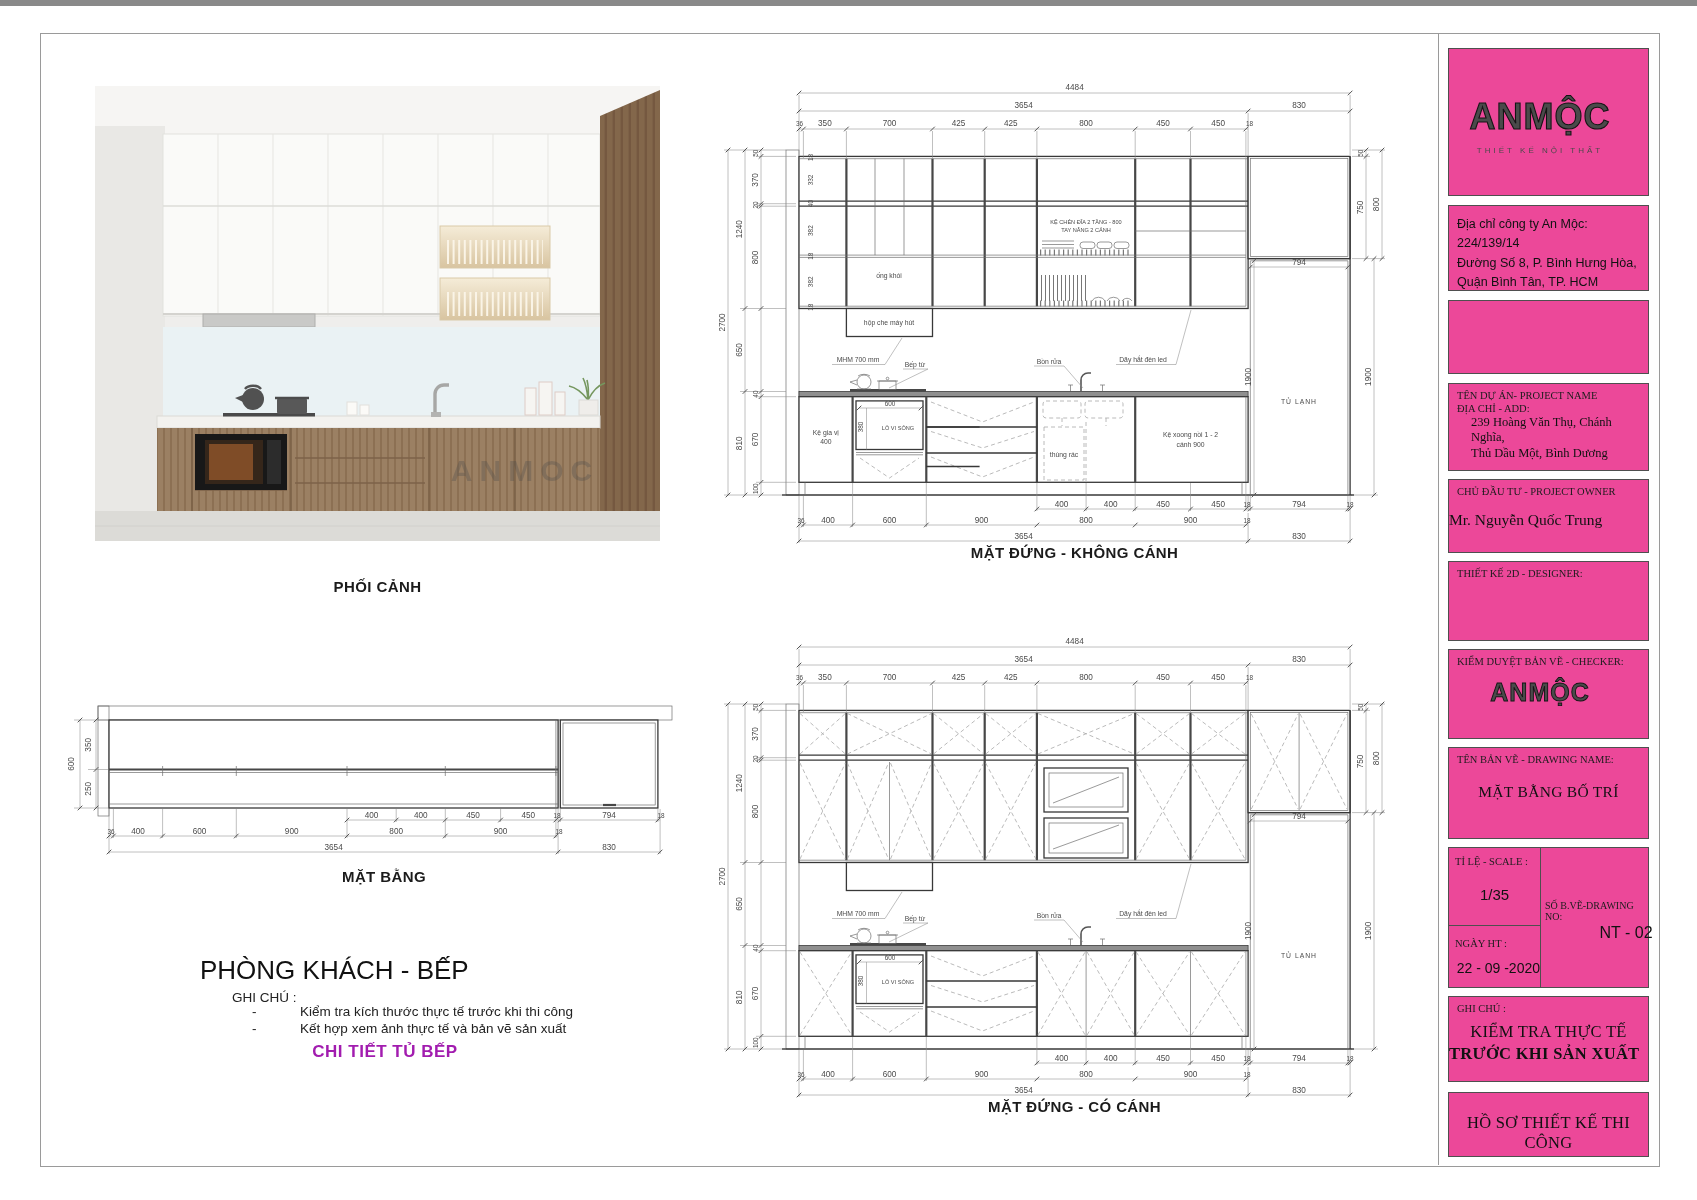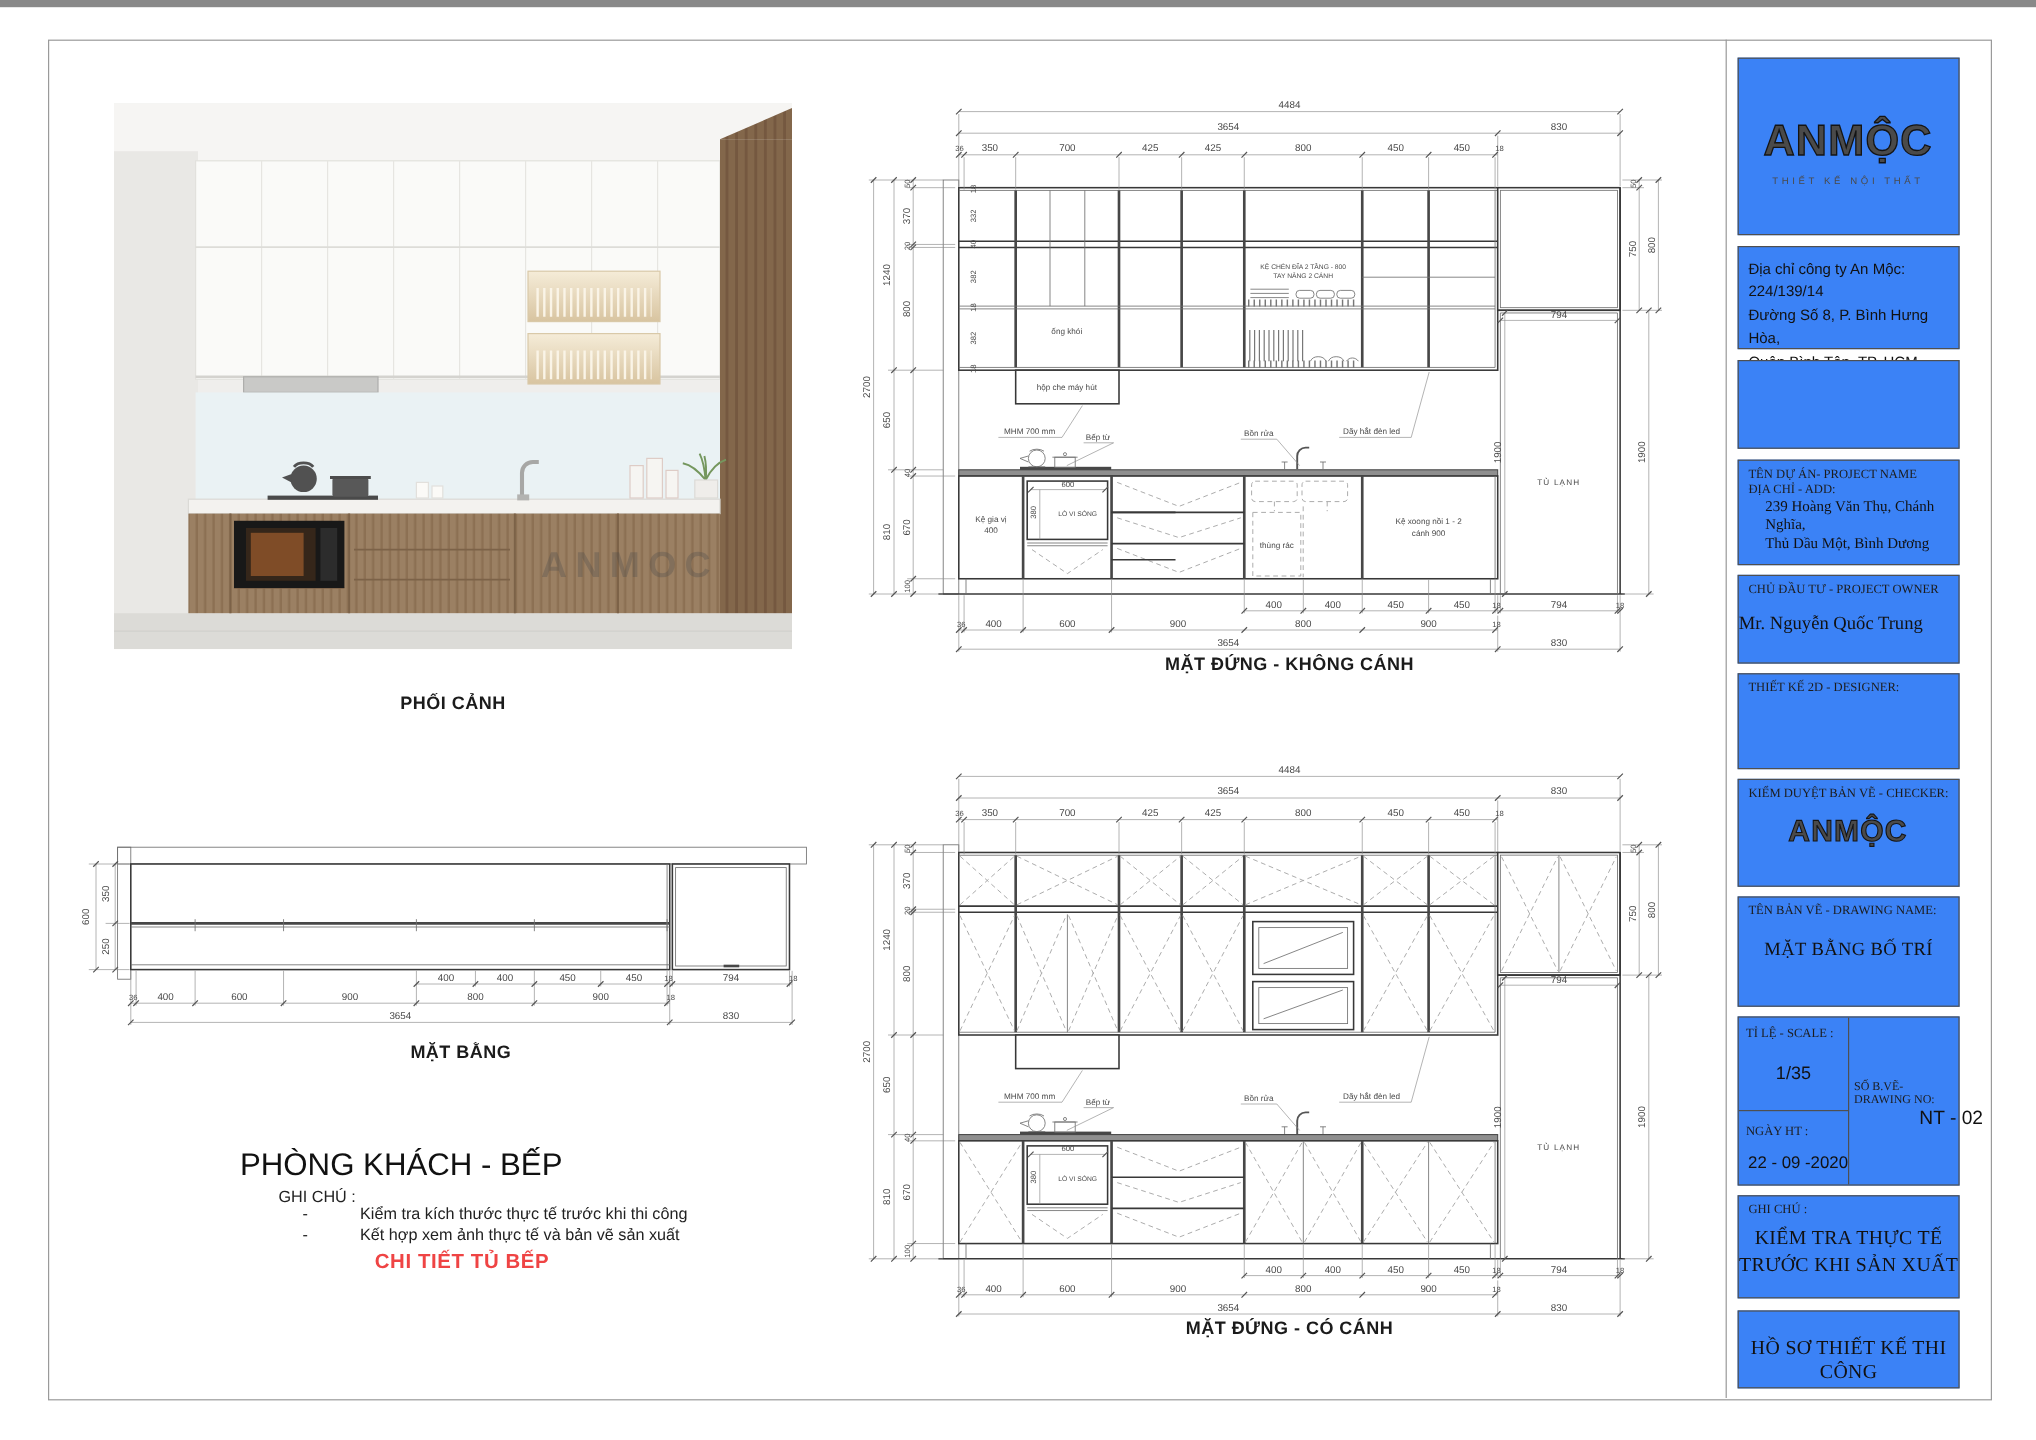--- a/index.html
+++ b/index.html
@@ -22,23 +22,23 @@
   .thk{stroke:#474747;stroke-width:2.2;fill:none;}
   .thin{stroke:#6f6f6f;stroke-width:.7;fill:none;}
   .dimln{stroke:#8c8c8c;stroke-width:.55;fill:none;}
   .tick{stroke:#555;stroke-width:1;fill:none;}
   .dash{stroke:#a8a8a8;stroke-width:.8;stroke-dasharray:4 3;fill:none;}
   .combo{stroke:#777;fill:none;}
   
   .room-title{left:200px;top:955px;width:370px;font-weight:normal;font-size:26px;color:#111;}
   .ghichu{left:232px;top:990px;font-size:13.5px;color:#222;}
   .note-line{font-size:13.5px;color:#222;}
-  .detail-title{left:200px;top:1042px;width:370px;text-align:center;font-weight:bold;font-size:17px;color:#ef4444;letter-spacing:.5px;}
+  .detail-title{left:200px;top:1042px;width:370px;text-align:center;font-weight:bold;font-size:17px;color:#a21caf;letter-spacing:.5px;}
   
-  .tb-box{position:absolute;left:1448px;width:185px;border:1px solid #4f4f4f;background:#3b82f6;box-sizing:border-box;}
+  .tb-box{position:absolute;left:1448px;width:201px;border:1px solid #4f4f4f;background:#ec4899;box-sizing:border-box;}
   .tb-label{font-family:"Liberation Serif",serif;font-size:10.5px;color:#1c1c1c;padding:6px 0 0 8px;}
   .tb-serif{font-family:"Liberation Serif",serif;color:#111;}
   .tb-sans{font-family:"Liberation Sans",sans-serif;color:#111;}
 </style>
 </head>
 <body>
 
 <div class="abs top-strip"></div>
 <div class="abs frame"></div>
 <div class="abs vdiv"></div>
@@ -514,18 +514,18 @@
   <div class="tb-sans" style="position:absolute;left:0;top:38px;width:91px;text-align:center;font-size:15px;">1/35</div>
   <div class="tb-label" style="position:absolute;left:0;top:84px;padding-left:6px;">NGÀY HT :</div>
   <div class="tb-sans" style="position:absolute;left:0;top:112px;width:91px;text-align:right;font-size:14px;font-weight:normal;">22 - 09 -2020</div>
   <div class="tb-label" style="position:absolute;left:91px;top:46px;padding-left:5px;font-size:10px;">SỐ B.VẼ-DRAWING NO:</div>
   <div class="tb-sans" style="position:absolute;left:91px;top:76px;width:92px;text-align:center;font-size:16px;padding-left:40px;">NT - 02</div>
 </div>
 
 <div class="tb-box" style="top:996px;height:86px;">
   <div class="tb-label">GHI CHÚ :</div>
   <div class="tb-serif" style="font-size:16.5px;text-align:center;padding-top:8px;letter-spacing:.3px;">KIỂM TRA THỰC TẾ</div>
-  <div class="tb-serif" style="font-size:16.5px;text-align:center;padding-top:2px;letter-spacing:.3px;">TRƯỚC KHI SẢN XUẤT</div>
+  <div class="tb-serif" style="font-size:16.5px;text-align:left;padding-top:2px;letter-spacing:.3px;font-weight:bold;">TRƯỚC KHI SẢN XUẤT</div>
 </div>
 
 <div class="tb-box" style="top:1092px;height:65px;">
   <div class="tb-serif" style="font-size:16.5px;text-align:center;padding-top:20px;letter-spacing:.3px;">HỒ SƠ THIẾT KẾ THI CÔNG</div>
 </div>
 
 </body></html>

